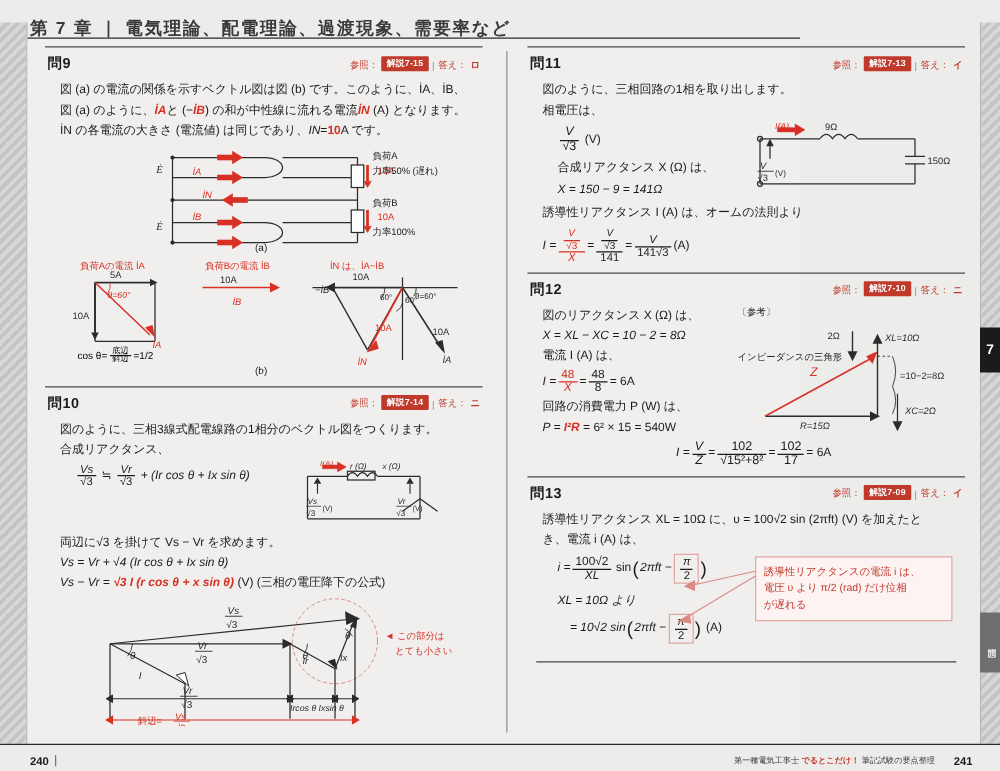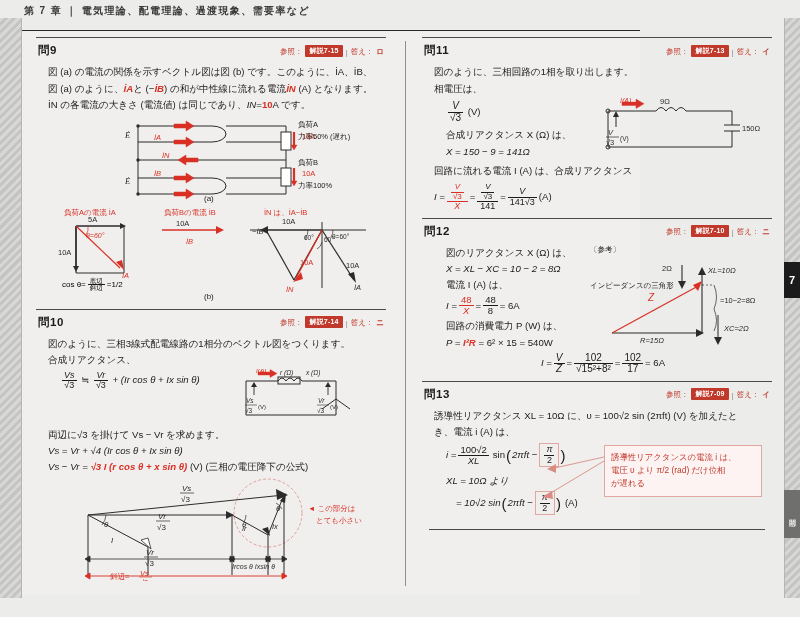--- a/index.html
+++ b/index.html
@@ -19,22 +19,22 @@
     position: absolute; left: 0; top: 18px; width: 22px; height: 580px;
     background: repeating-linear-gradient(135deg, #d7d7d5 0 3px, #c4c4c2 3px 6px);
     border-right: 1px solid #b5b5b3;
   }
   .spine-right {
     position: absolute; right: 0; top: 18px; width: 16px; height: 580px;
     background: repeating-linear-gradient(135deg, #d7d7d5 0 3px, #c4c4c2 3px 6px);
     border-left: 1px solid #b5b5b3;
   }
   .chapter-header {
-    position: absolute; left: 24px; top: 4px;
-    font-size: 10px; color: #3a3a3a; letter-spacing: 1.4px; font-weight: bold;
+    position: absolute; left: 24px; top: 14px;
+    font-size: 14px; color: #3a3a3a; letter-spacing: 1.4px; font-weight: bold;
   }
   .paper {
     position: absolute; left: 22px; top: 30px; width: 618px; height: 565px;
     background: #f0efed;
     border-top: 1.6px solid #2b2b2b;
   }
   .col {
     position: absolute; top: 6px; width: 350px; height: 548px;
   }
   .col-left  { left: 14px; }
@@ -482,21 +482,21 @@
             <text x="16" y="38" font-size="7.5" fill="#2b2b2b" font-style="italic">V</text>
             <line x1="14" y1="40" x2="27" y2="40" stroke="#2b2b2b" stroke-width=".7"></line>
             <text x="14" y="48" font-size="7.5" fill="#2b2b2b">√3</text>
             <text x="28" y="44" font-size="6.5" fill="#2b2b2b">(V)</text>
           </svg>
 
           <div class="eq" style="position:absolute;left:12px;top:30px;">合成リアクタンス X (Ω) は、</div>
           <div class="eq it" style="position:absolute;left:12px;top:47px;">X = 150 − 9 = 141Ω</div>
         </div>
 
-        <div class="eq">回路に流れる電流 I (A) は、合成リアクタンス</div>
+        <div class="eq">誘導性リアクタンス I (A) は、オームの法則より</div>
 
         <div class="eq" style="display:flex;align-items:center;padding-top:4px;padding-bottom:4px;">
           <span class="it">I =</span>
           <span class="frac">
             <span class="num" style="border-bottom:1px solid #d93025;">
               <span class="frac rednum" style="font-size:8px;">
                 <span class="num it">V</span>
                 <span class="den" style="color:#d93025;">√3</span>
               </span>
             </span>
@@ -528,21 +528,21 @@
           <span class="prob-meta">
             <span>参照：</span>
             <span class="badge">解説7-10</span>
             <span class="meta-sep">|</span>
             <span>答え：</span>
             <span class="ans">ニ</span>
           </span>
         </div>
 
         <div style="position:relative;height:106px;">
-          <div style="position:absolute;left:12px;top:0;width:170px;">
+          <div style="position:absolute;left:0;top:0;width:170px;">
             <div class="eq">図のリアクタンス X (Ω) は、</div>
             <div class="eq it">X = XL − XC = 10 − 2 = 8Ω</div>
             <div class="eq">電流 I (A) は、</div>
             <div class="eq" style="display:flex;align-items:center;padding-top:2px;padding-bottom:2px;">
               <span class="it">I =</span>
               <span class="frac" style="font-size:9.5px;">
                 <span class="num" style="color:#d93025;border-bottom-color:#d93025;">48</span>
                 <span class="den it" style="color:#d93025;">X</span>
               </span>
               <span>=</span>
@@ -683,13 +683,22 @@
         </div>
 
         <div style="width:96%;height:1px;background:#4a4a48;margin:12px auto 0 auto;"></div>
       </div>
     </div>
   </div>
 
   <div class="tab-ch">7</div>
   <div class="tab-side">問題</div>
 
+  <div class="footer-bar">
+    <div class="pg-left">
+      <span>240</span><span class="bar"></span>
+    </div>
+    <div class="foot-note">
+      <span>第一種電気工事士 </span><span class="hl">でるとこだけ！</span><span> 筆記試験の要点整理</span>
+    </div>
+    <div class="pg-right">241</div>
+  </div>
 </div>
 
 </body></html>

